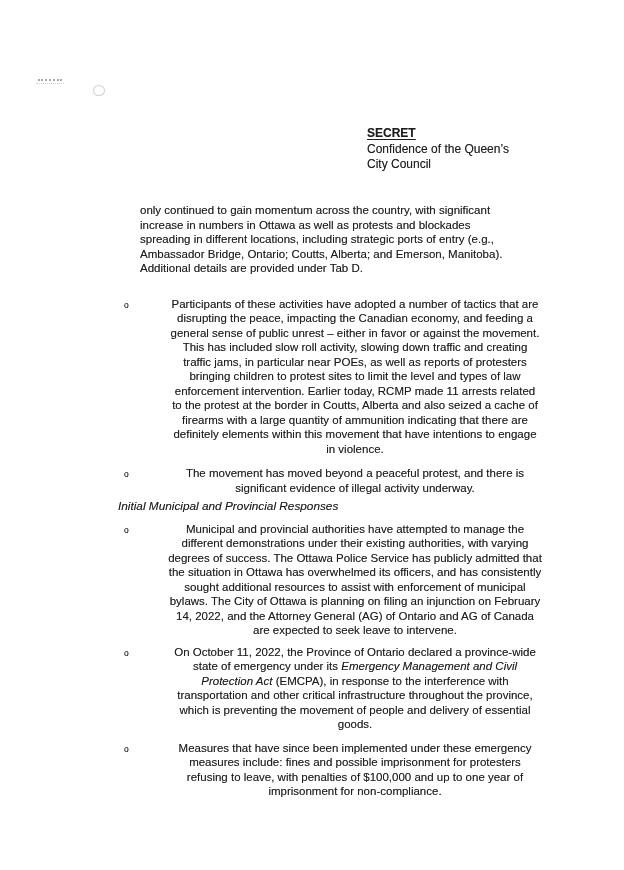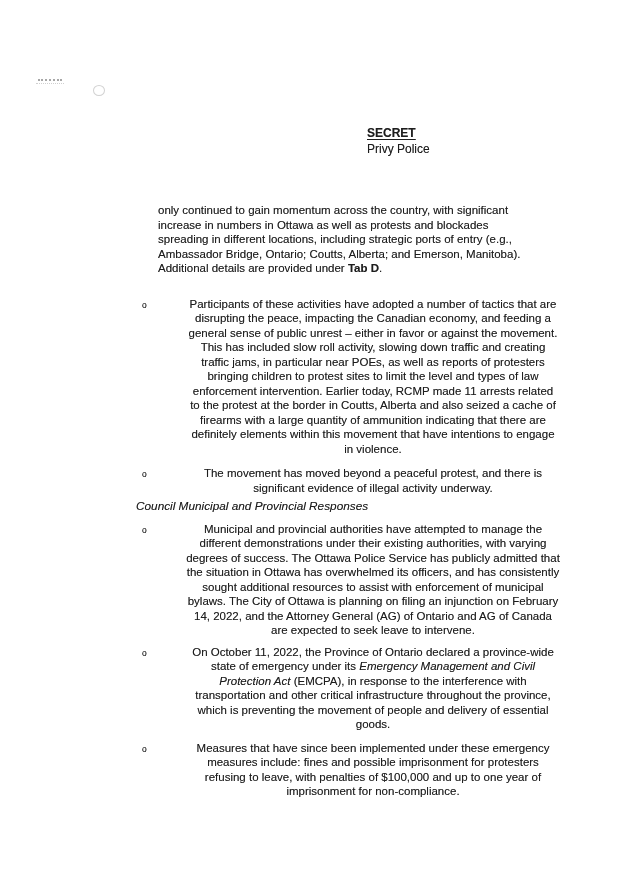--- a/index.html
+++ b/index.html
@@ -38,21 +38,21 @@
     line-height: 15.5px;
   }
   .classification-level {
     font-weight: 700;
     text-decoration: underline;
     text-underline-offset: 2px;
   }
 
   .content {
     position: absolute;
-    left: 140px;
+    left: 122px;
     top: 203px;
     width: 446px;
     font-size: 11.5px;
     line-height: 14.5px;
   }
 
   .pre { white-space: pre-line; }
 
   .intro { margin: 0 0 0 18px; }
 
@@ -72,34 +72,35 @@
     line-height: 12px;
   }
   .bullet-text { flex: 1; text-align: center; }
 
   .section-heading {
     margin: 4px 0 0 -4px;
     font-style: italic;
     font-size: 11.8px;
   }
 
-  .b { font-weight: 700; }
+  .b { font-weight: 400; }
   .i { font-style: italic; }
 </style>
 </head>
 <body>
 
 <div class="page">
 
   <div class="artifact-marks"></div>
   <div class="artifact-circle"></div>
 
   <header class="classification-block">
     <div class="classification-level">SECRET</div>
-    <div>Privy Police</div>
+    <div>Confidence of the Queen’s</div>
+    <div>City Council</div>
   </header>
 
   <main class="content">
 
     <p class="intro pre"><span>only continued to gain momentum across the country, with significant
 increase in numbers in Ottawa as well as protests and blockades
 spreading in different locations, including strategic ports of entry (e.g.,
 Ambassador Bridge, Ontario; Coutts, Alberta; and Emerson, Manitoba).
 Additional details are provided under </span><span class="b">Tab D</span><span>.</span></p>
 
@@ -117,21 +118,21 @@
 definitely elements within this movement that have intentions to engage
 in violence.</div>
     </div>
 
     <div class="bullet bullet-2">
       <span class="bullet-marker">o</span>
       <div class="bullet-text pre">The movement has moved beyond a peaceful protest, and there is
 significant evidence of illegal activity underway.</div>
     </div>
 
-    <h2 class="section-heading" style="font-weight:normal;">Council Municipal and Provincial Responses</h2>
+    <h2 class="section-heading" style="font-weight:normal;">Initial Municipal and Provincial Responses</h2>
 
     <div class="bullet bullet-3">
       <span class="bullet-marker">o</span>
       <div class="bullet-text pre">Municipal and provincial authorities have attempted to manage the
 different demonstrations under their existing authorities, with varying
 degrees of success. The Ottawa Police Service has publicly admitted that
 the situation in Ottawa has overwhelmed its officers, and has consistently
 sought additional resources to assist with enforcement of municipal
 bylaws. The City of Ottawa is planning on filing an injunction on February
 14, 2022, and the Attorney General (AG) of Ontario and AG of Canada

